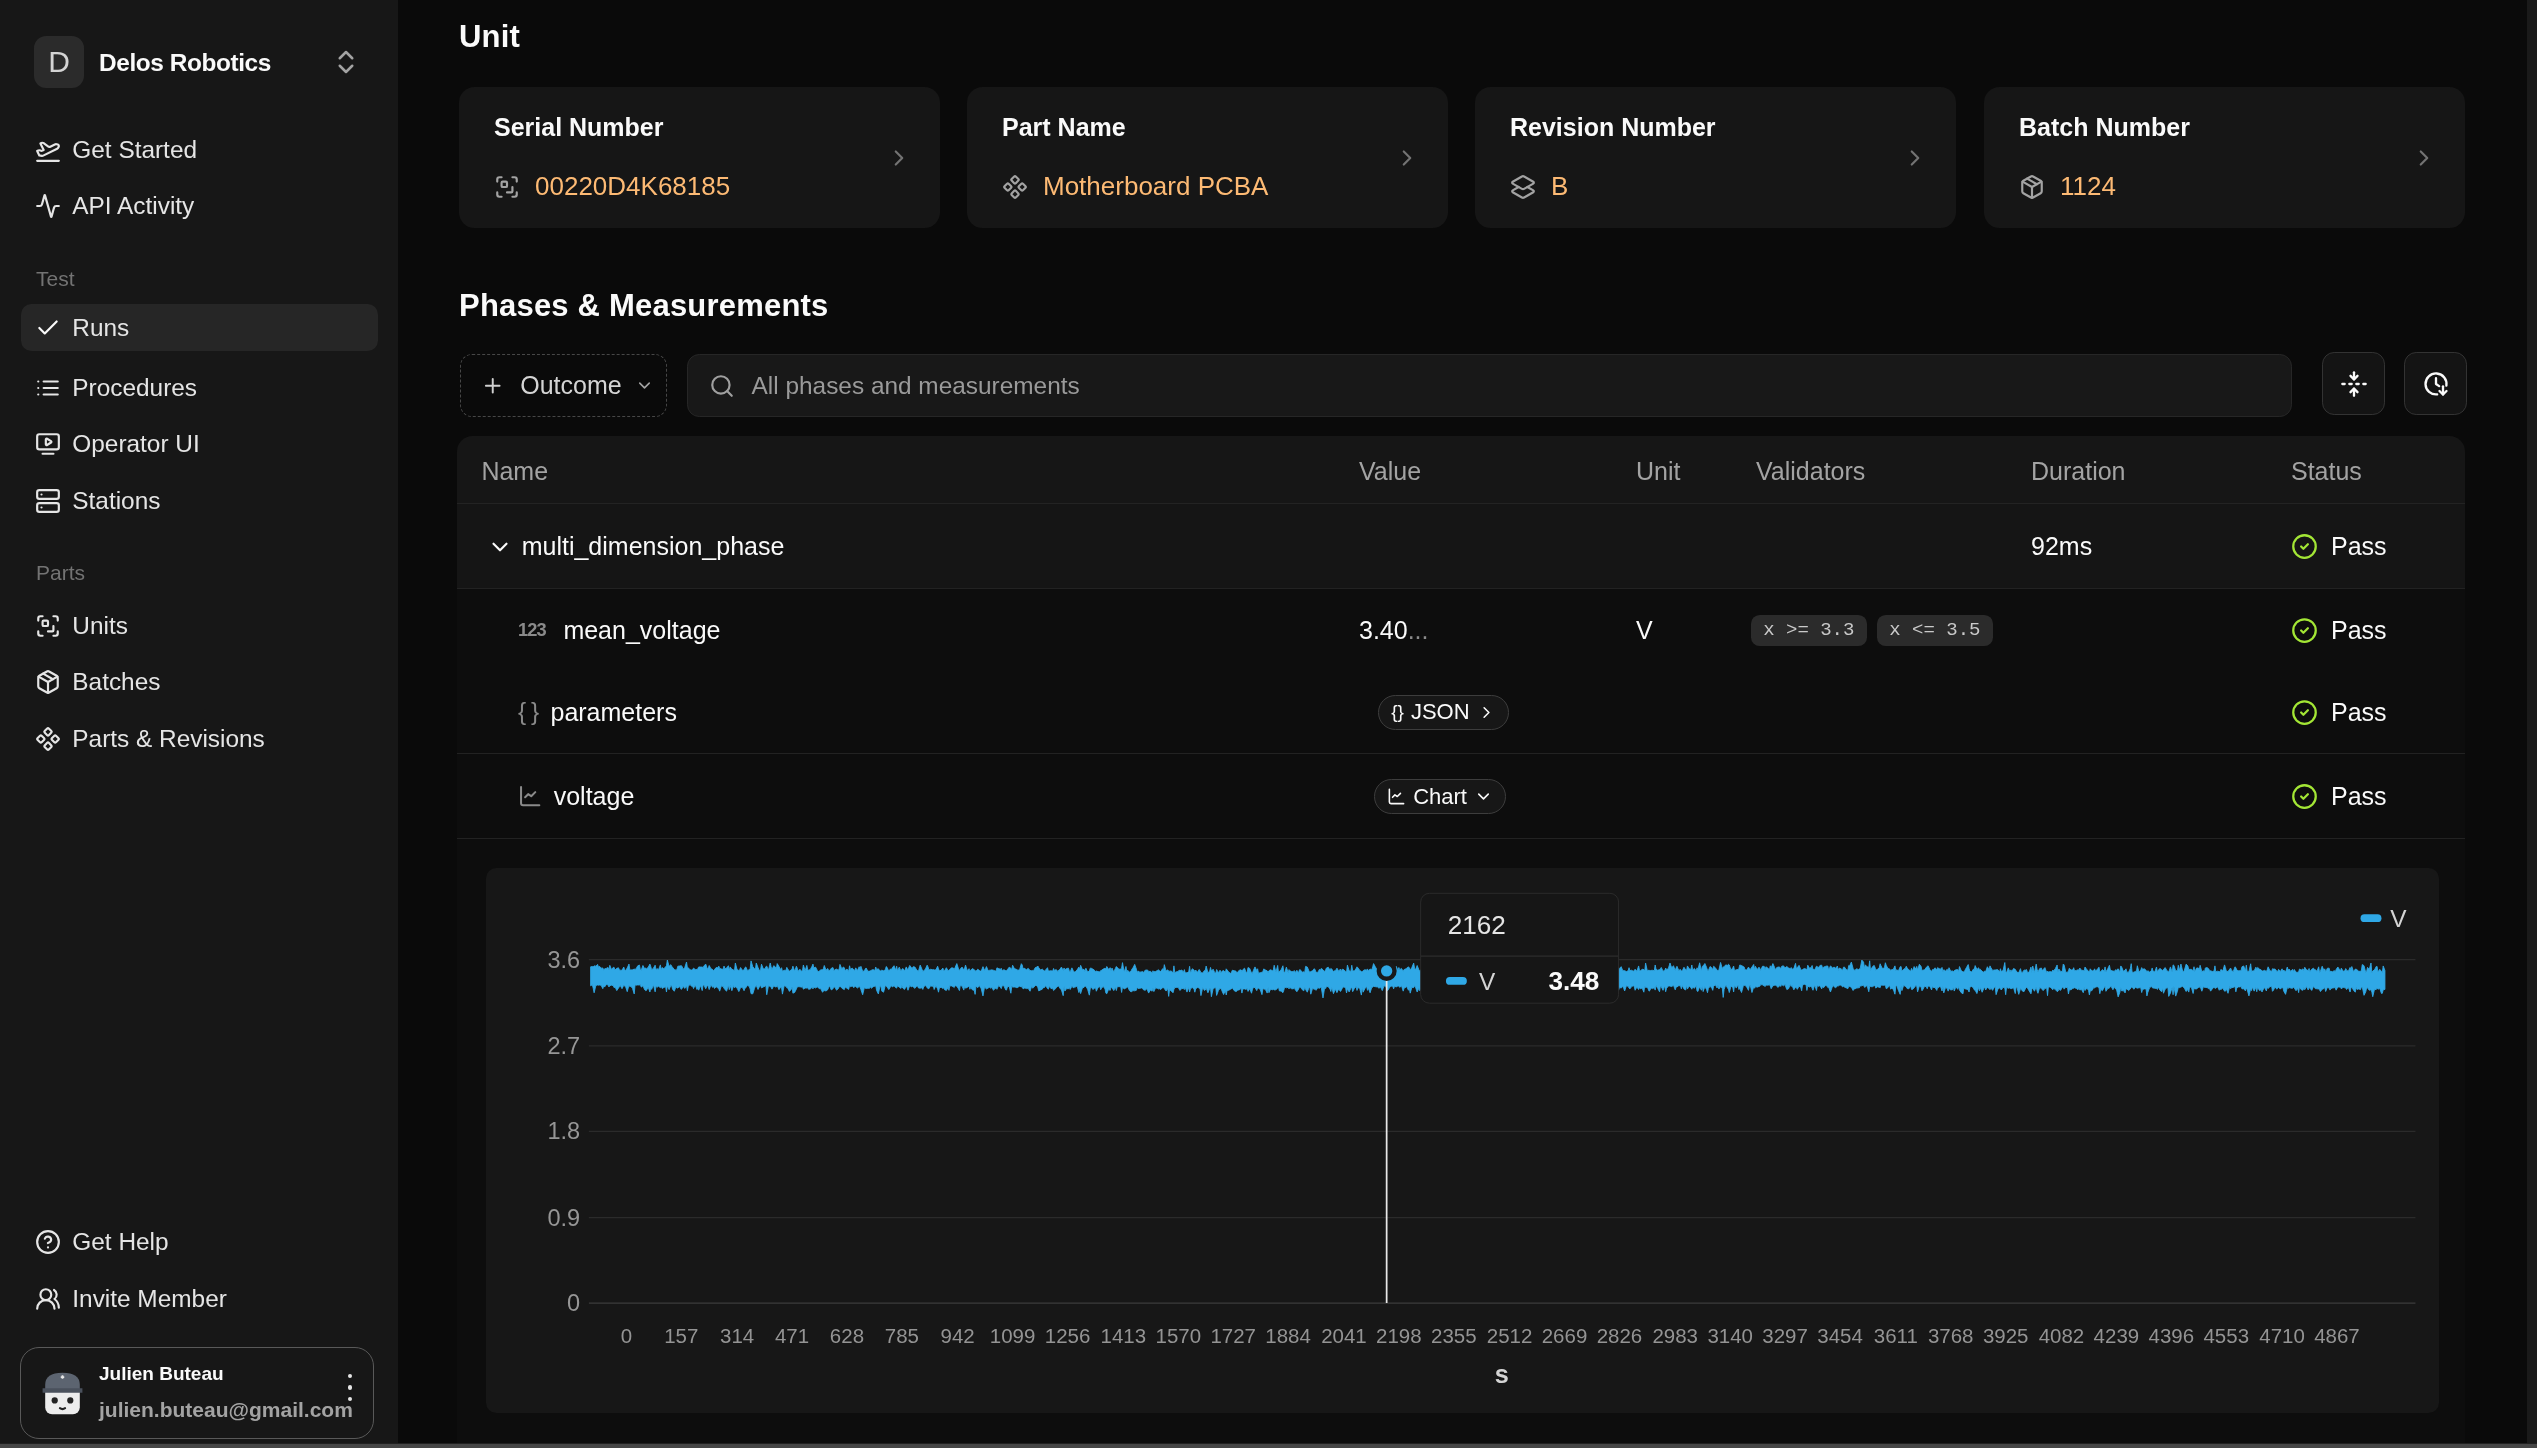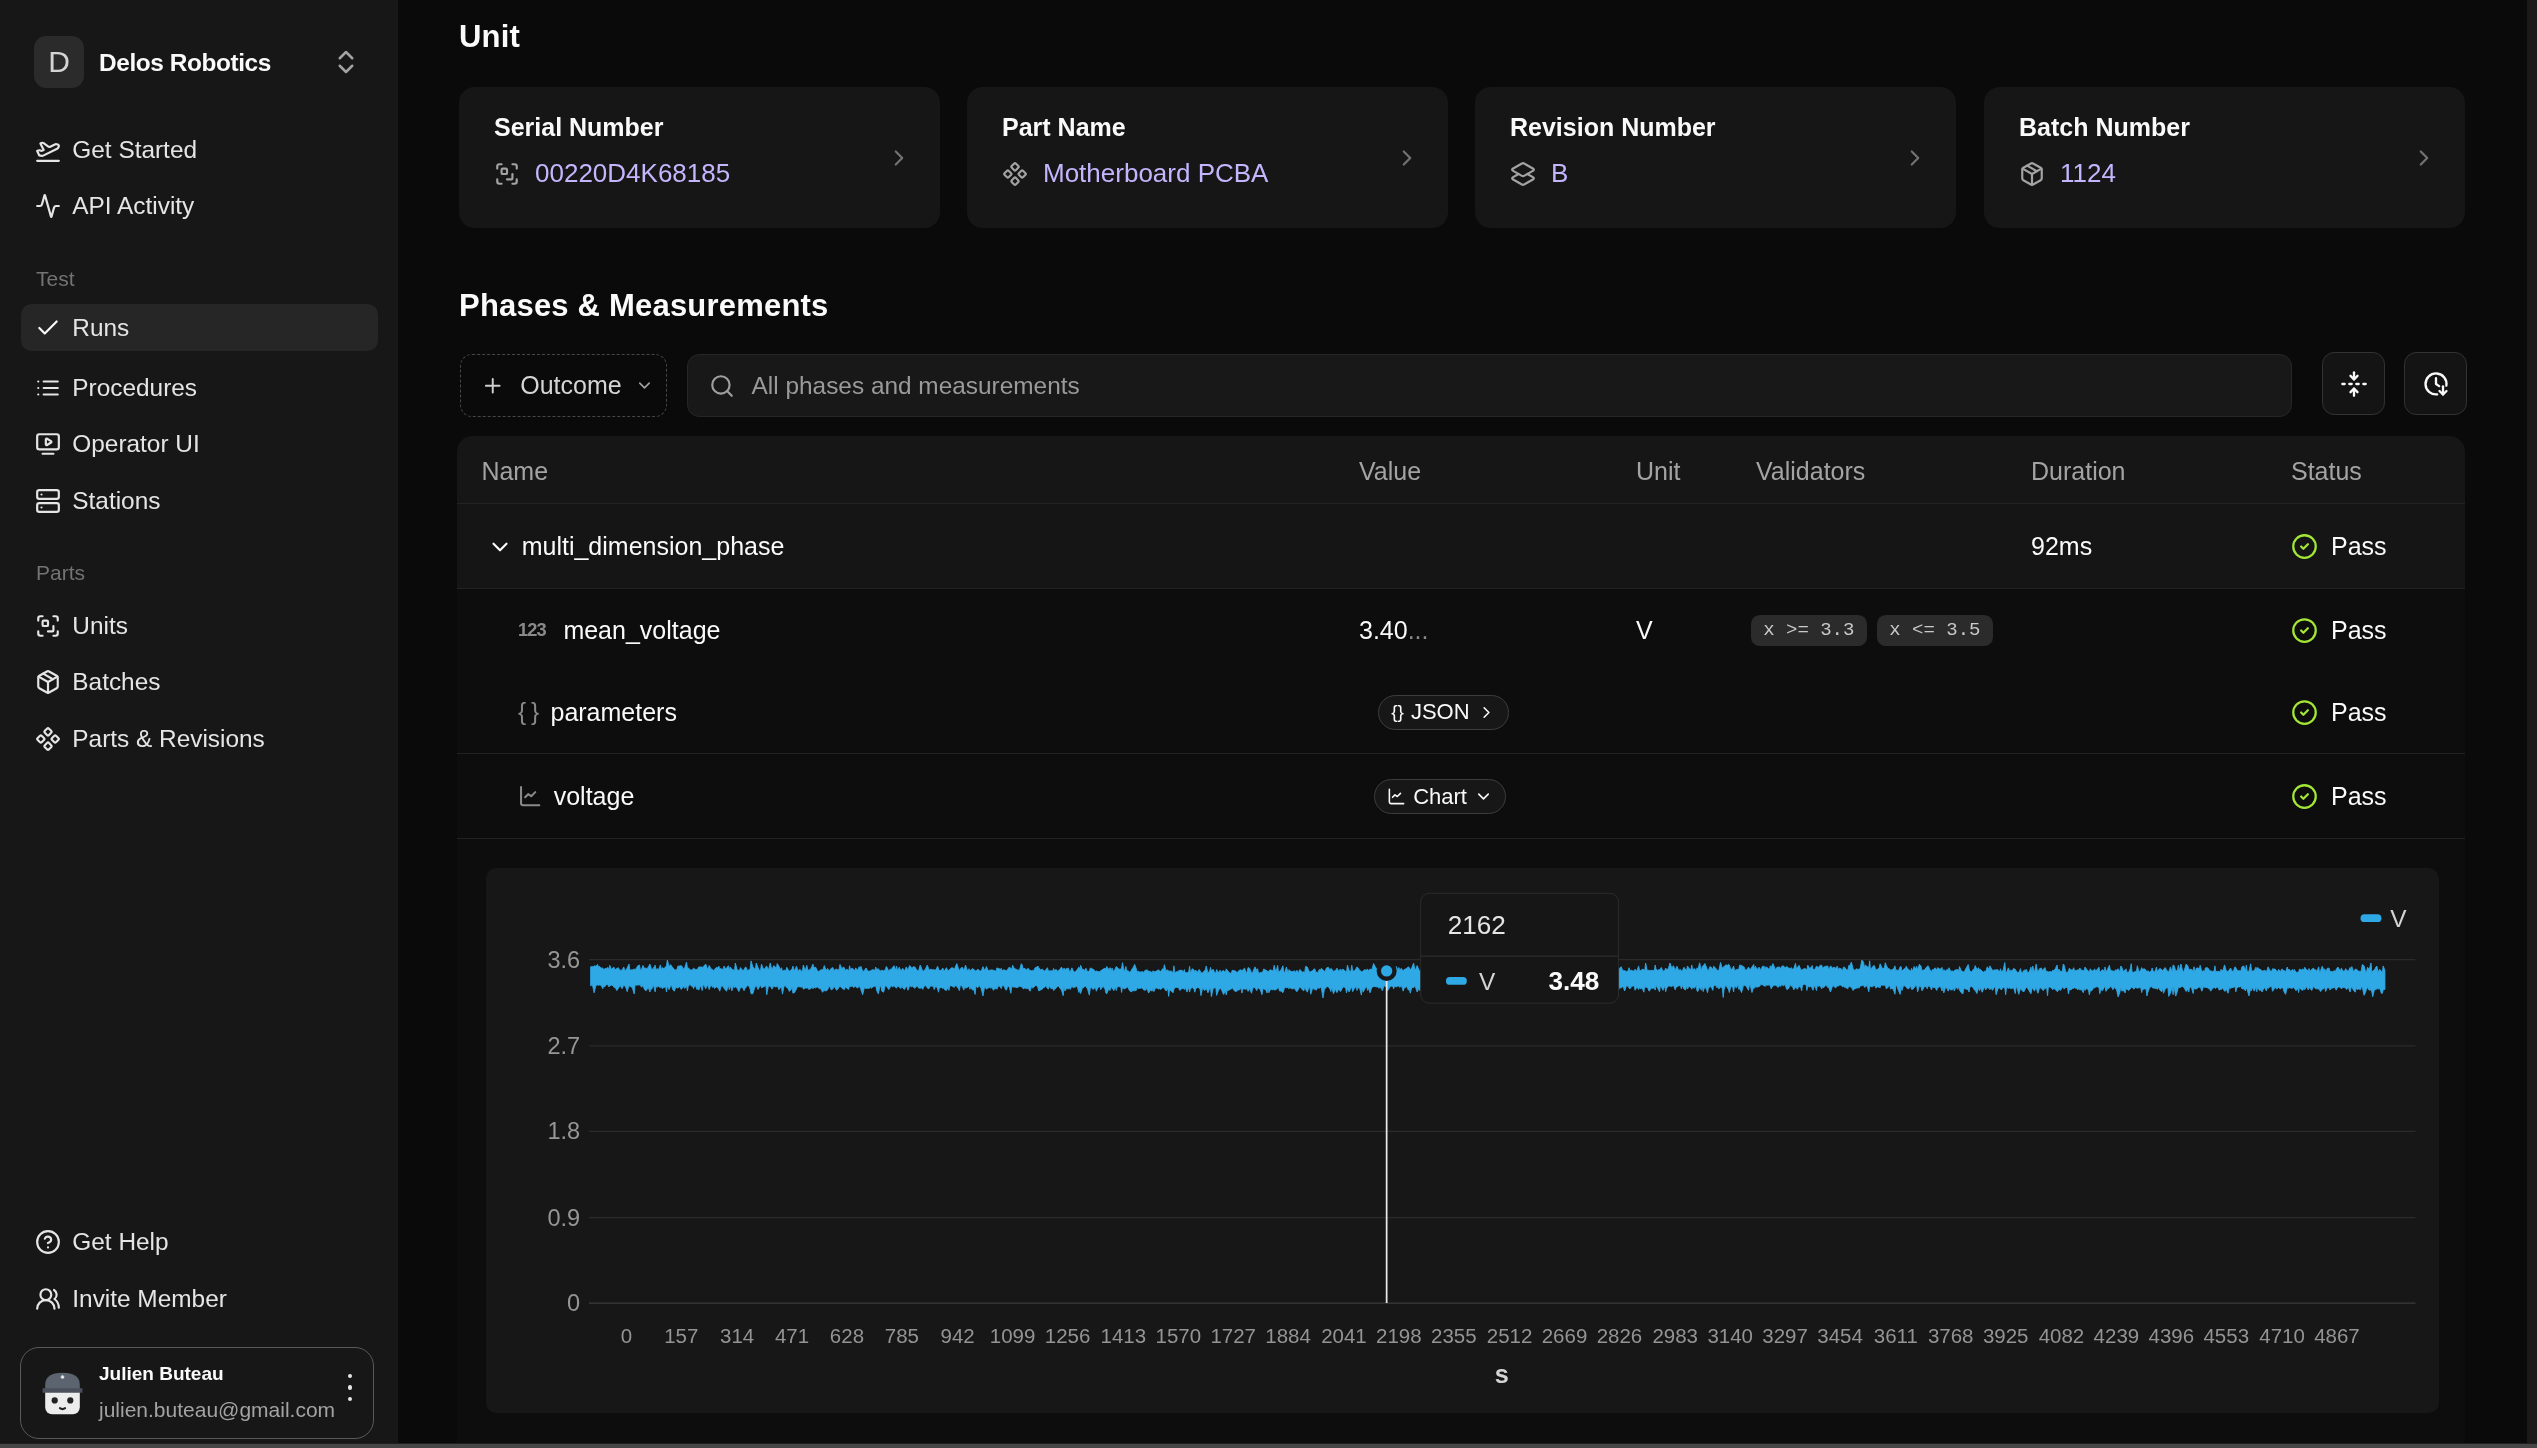--- a/index.html
+++ b/index.html
@@ -16,30 +16,30 @@
   .org-name { position:absolute; left:65px; top:13px; font-size:24.4px; font-weight:700; color:#fafafa; letter-spacing:-0.4px; }
   .org-caret { position:absolute; right:17.4px; top:11.3px; }
   .nav-item { position:absolute; left:21px; width:357px; height:49px; border-radius:10.5px; display:flex; align-items:center; color:#e5e5e5; font-size:24.4px; }
   .nav-item svg { margin-left:14px; margin-right:11.3px; flex:0 0 auto; }
   .nav-item.active { background:#262626; }
   .nav-label { position:absolute; left:36px; font-size:21px; color:#737373; }
   .side-bottom-item { position:absolute; left:21px; width:357px; height:49px; display:flex; align-items:center; color:#e5e5e5; font-size:24.4px; }
   .side-bottom-item svg { margin-left:14px; margin-right:11.3px; }
   .usercard { position:absolute; left:20px; top:1347px; width:354px; height:92px; border:1.7px solid #595959; border-radius:19px; }
   .uname { position:absolute; left:78px; top:15px; font-size:19px; font-weight:700; color:#fafafa; }
-  .uemail { position:absolute; left:78px; top:50px; font-size:21px; color:#a3a3a3; }
+  .uemail { position:absolute; left:78px; top:50px; font-size:21px; color:#a3a3a3;font-weight:bold; }
   .udots { position:absolute; right:21px; top:26px; display:flex; flex-direction:column; gap:7px; }
   .udots i { width:4.4px; height:4.4px; border-radius:50%; background:#e5e5e5; }
 
   
   .main { position:absolute; left:398px; top:0; right:0; bottom:0; }
   h1.sect { position:absolute; font-size:31px; font-weight:700; color:#fafafa; letter-spacing:0.2px; }
   .card { position:absolute; top:87px; height:141px; background:#161616; border-radius:15.7px; }
   .card .ct { position:absolute; left:35px; top:26px; font-size:25px; font-weight:700; color:#fafafa; }
-  .card .cv { position:absolute; left:35px; top:71px; display:flex; align-items:center; gap:15px; font-size:26px; color:#c4b5fd;text-align:right; }
+  .card .cv { position:absolute; left:35px; top:84px; display:flex; align-items:center; gap:15px; font-size:26px; color:#fdba74;text-align:right; }
   .card .chev { position:absolute; right:28px; top:58px; }
 
   .toolbar-btn { position:absolute; top:354px; height:63px; border-radius:12.2px; }
   .outcome { left:59px; width:207px; border:1.3px dashed #474747; display:flex; align-items:center; color:#d4d4d4; font-size:25px; }
   .search { left:289px; width:1605px; background:#181818; border:0.9px solid #262626; display:flex; align-items:center; color:#9a9a9a; font-size:24.4px; }
   .iconbtn { width:63px; background:#141414; border:1.3px solid #333333; display:flex; align-items:center; justify-content:center; }
 
   
   .tbl { position:absolute; left:59px; top:436px; width:2008px; height:1013px; background:#0d0d0d; border-radius:15.7px 15.7px 0 0; overflow:hidden; }
   .thead { position:absolute; left:0; top:0; width:100%; height:68px; background:#161616; border-bottom:1.7px solid #232323; }

